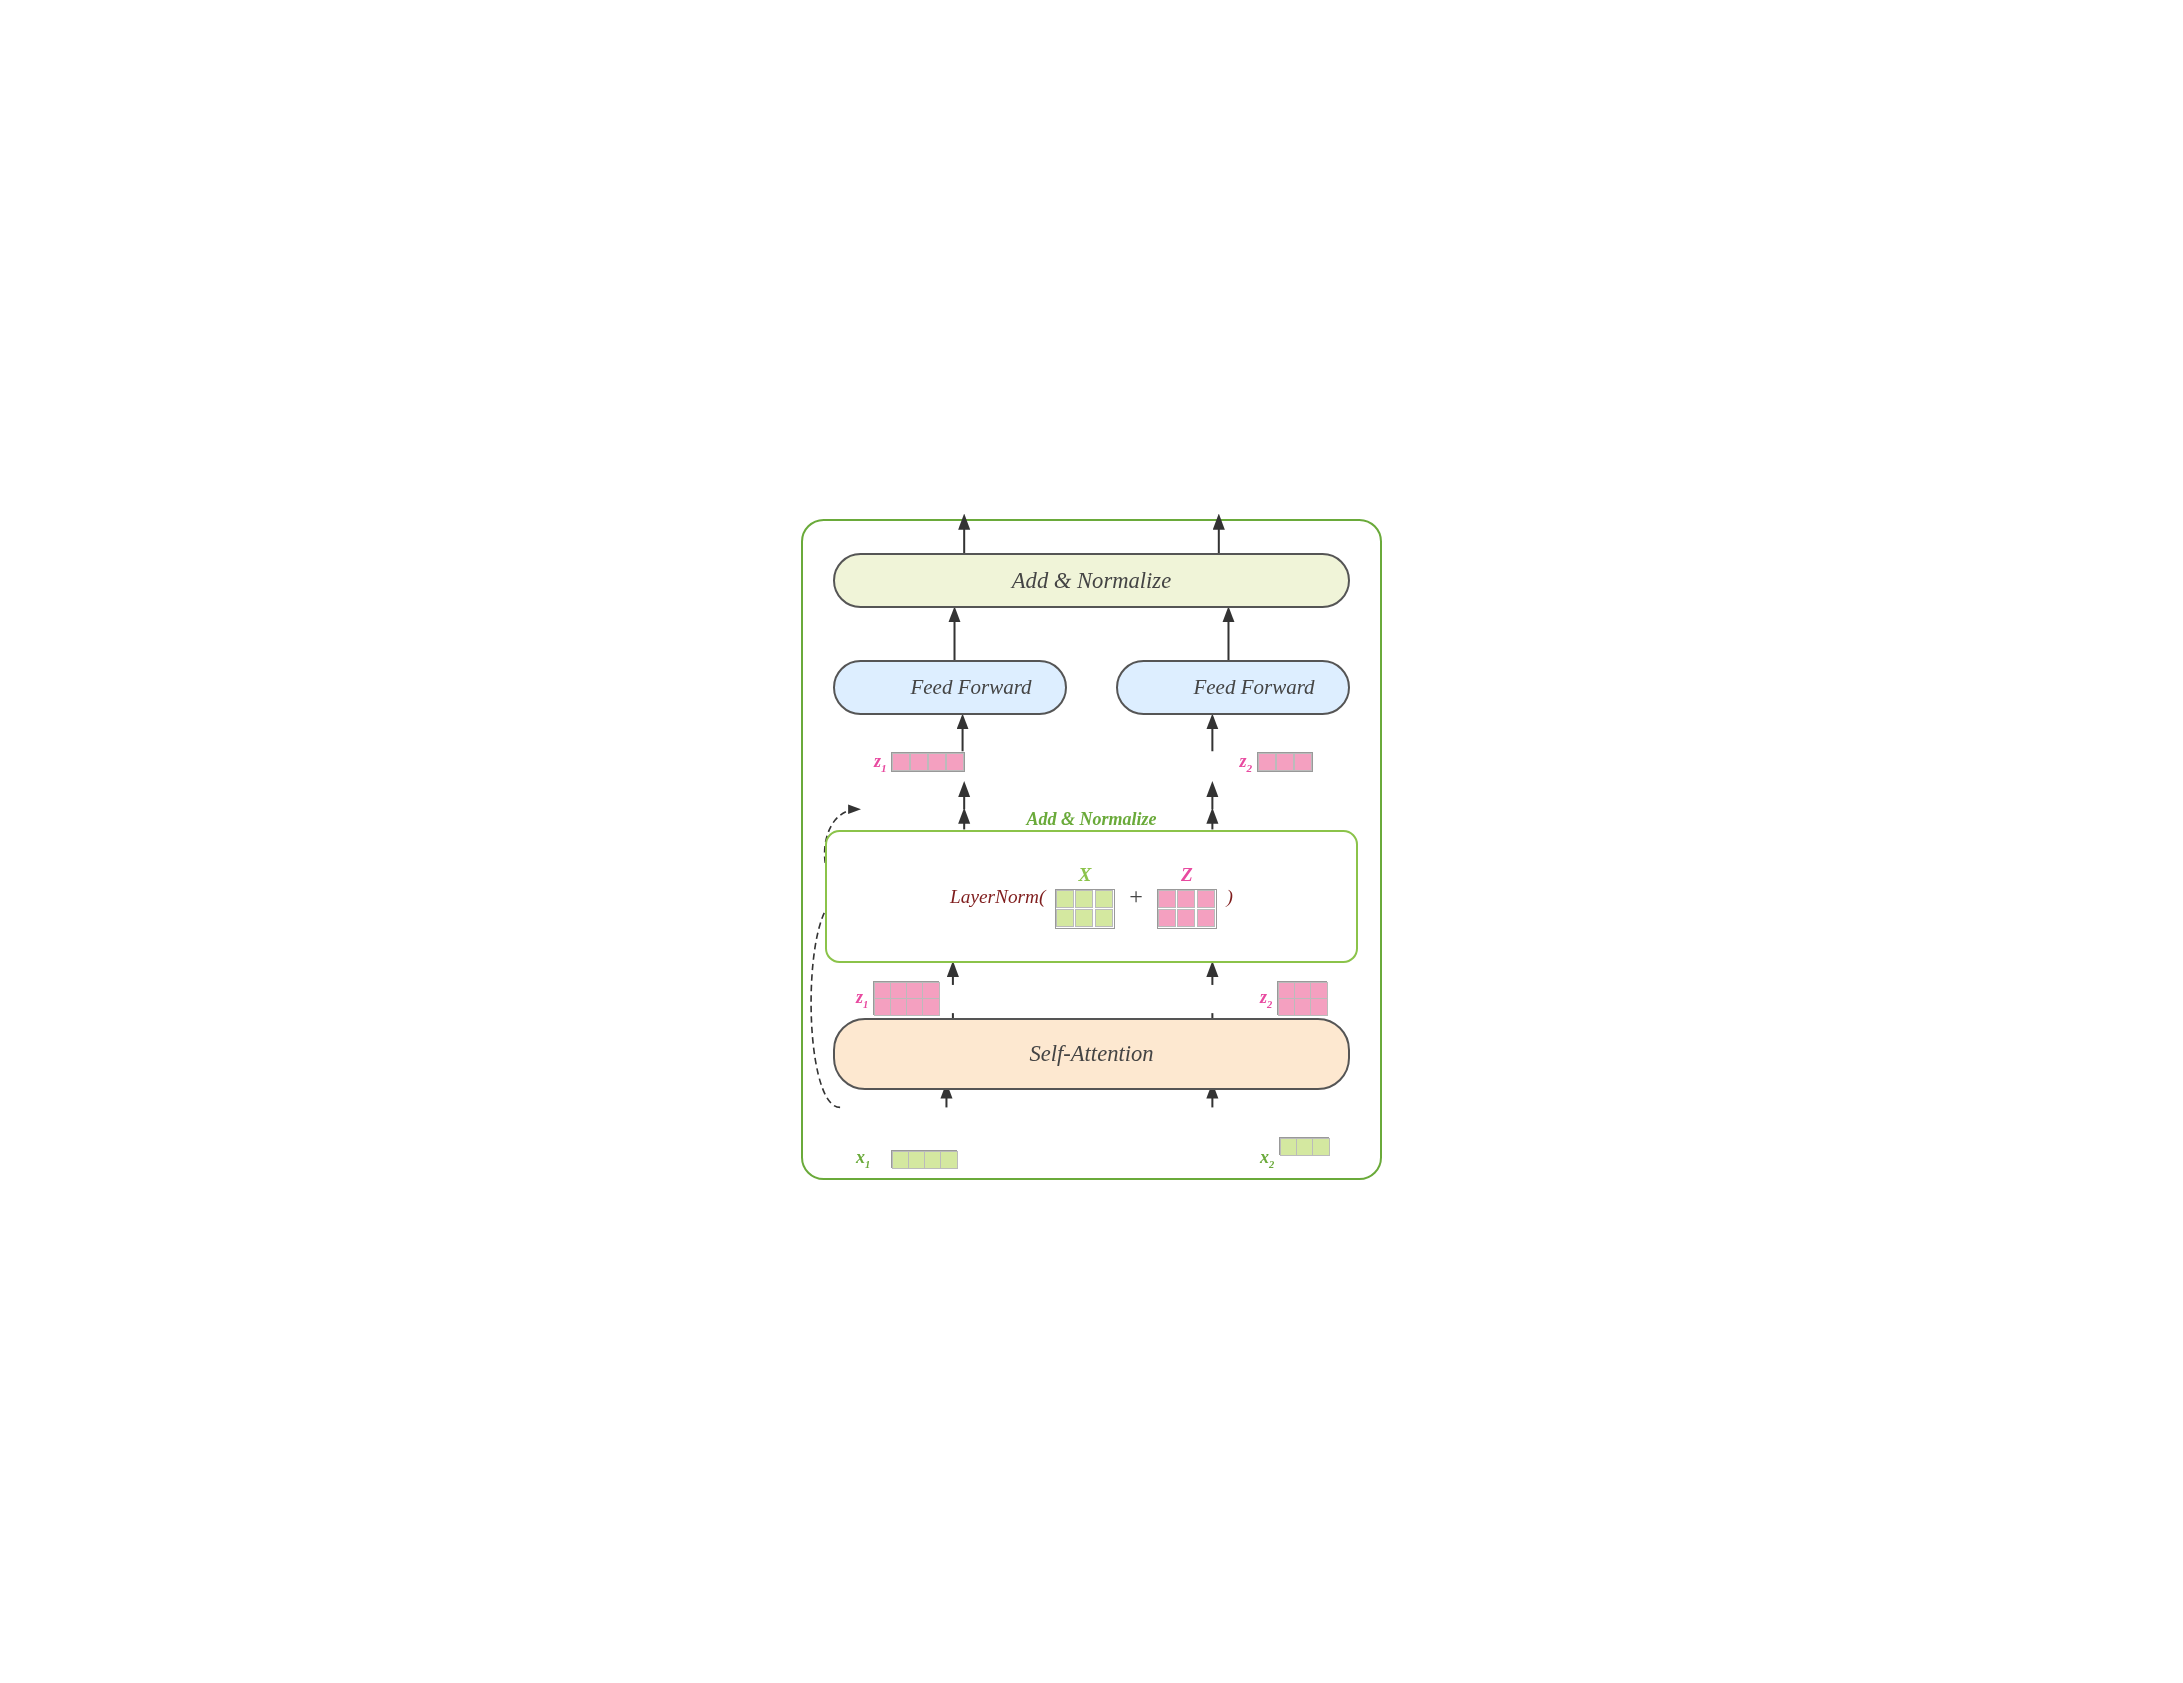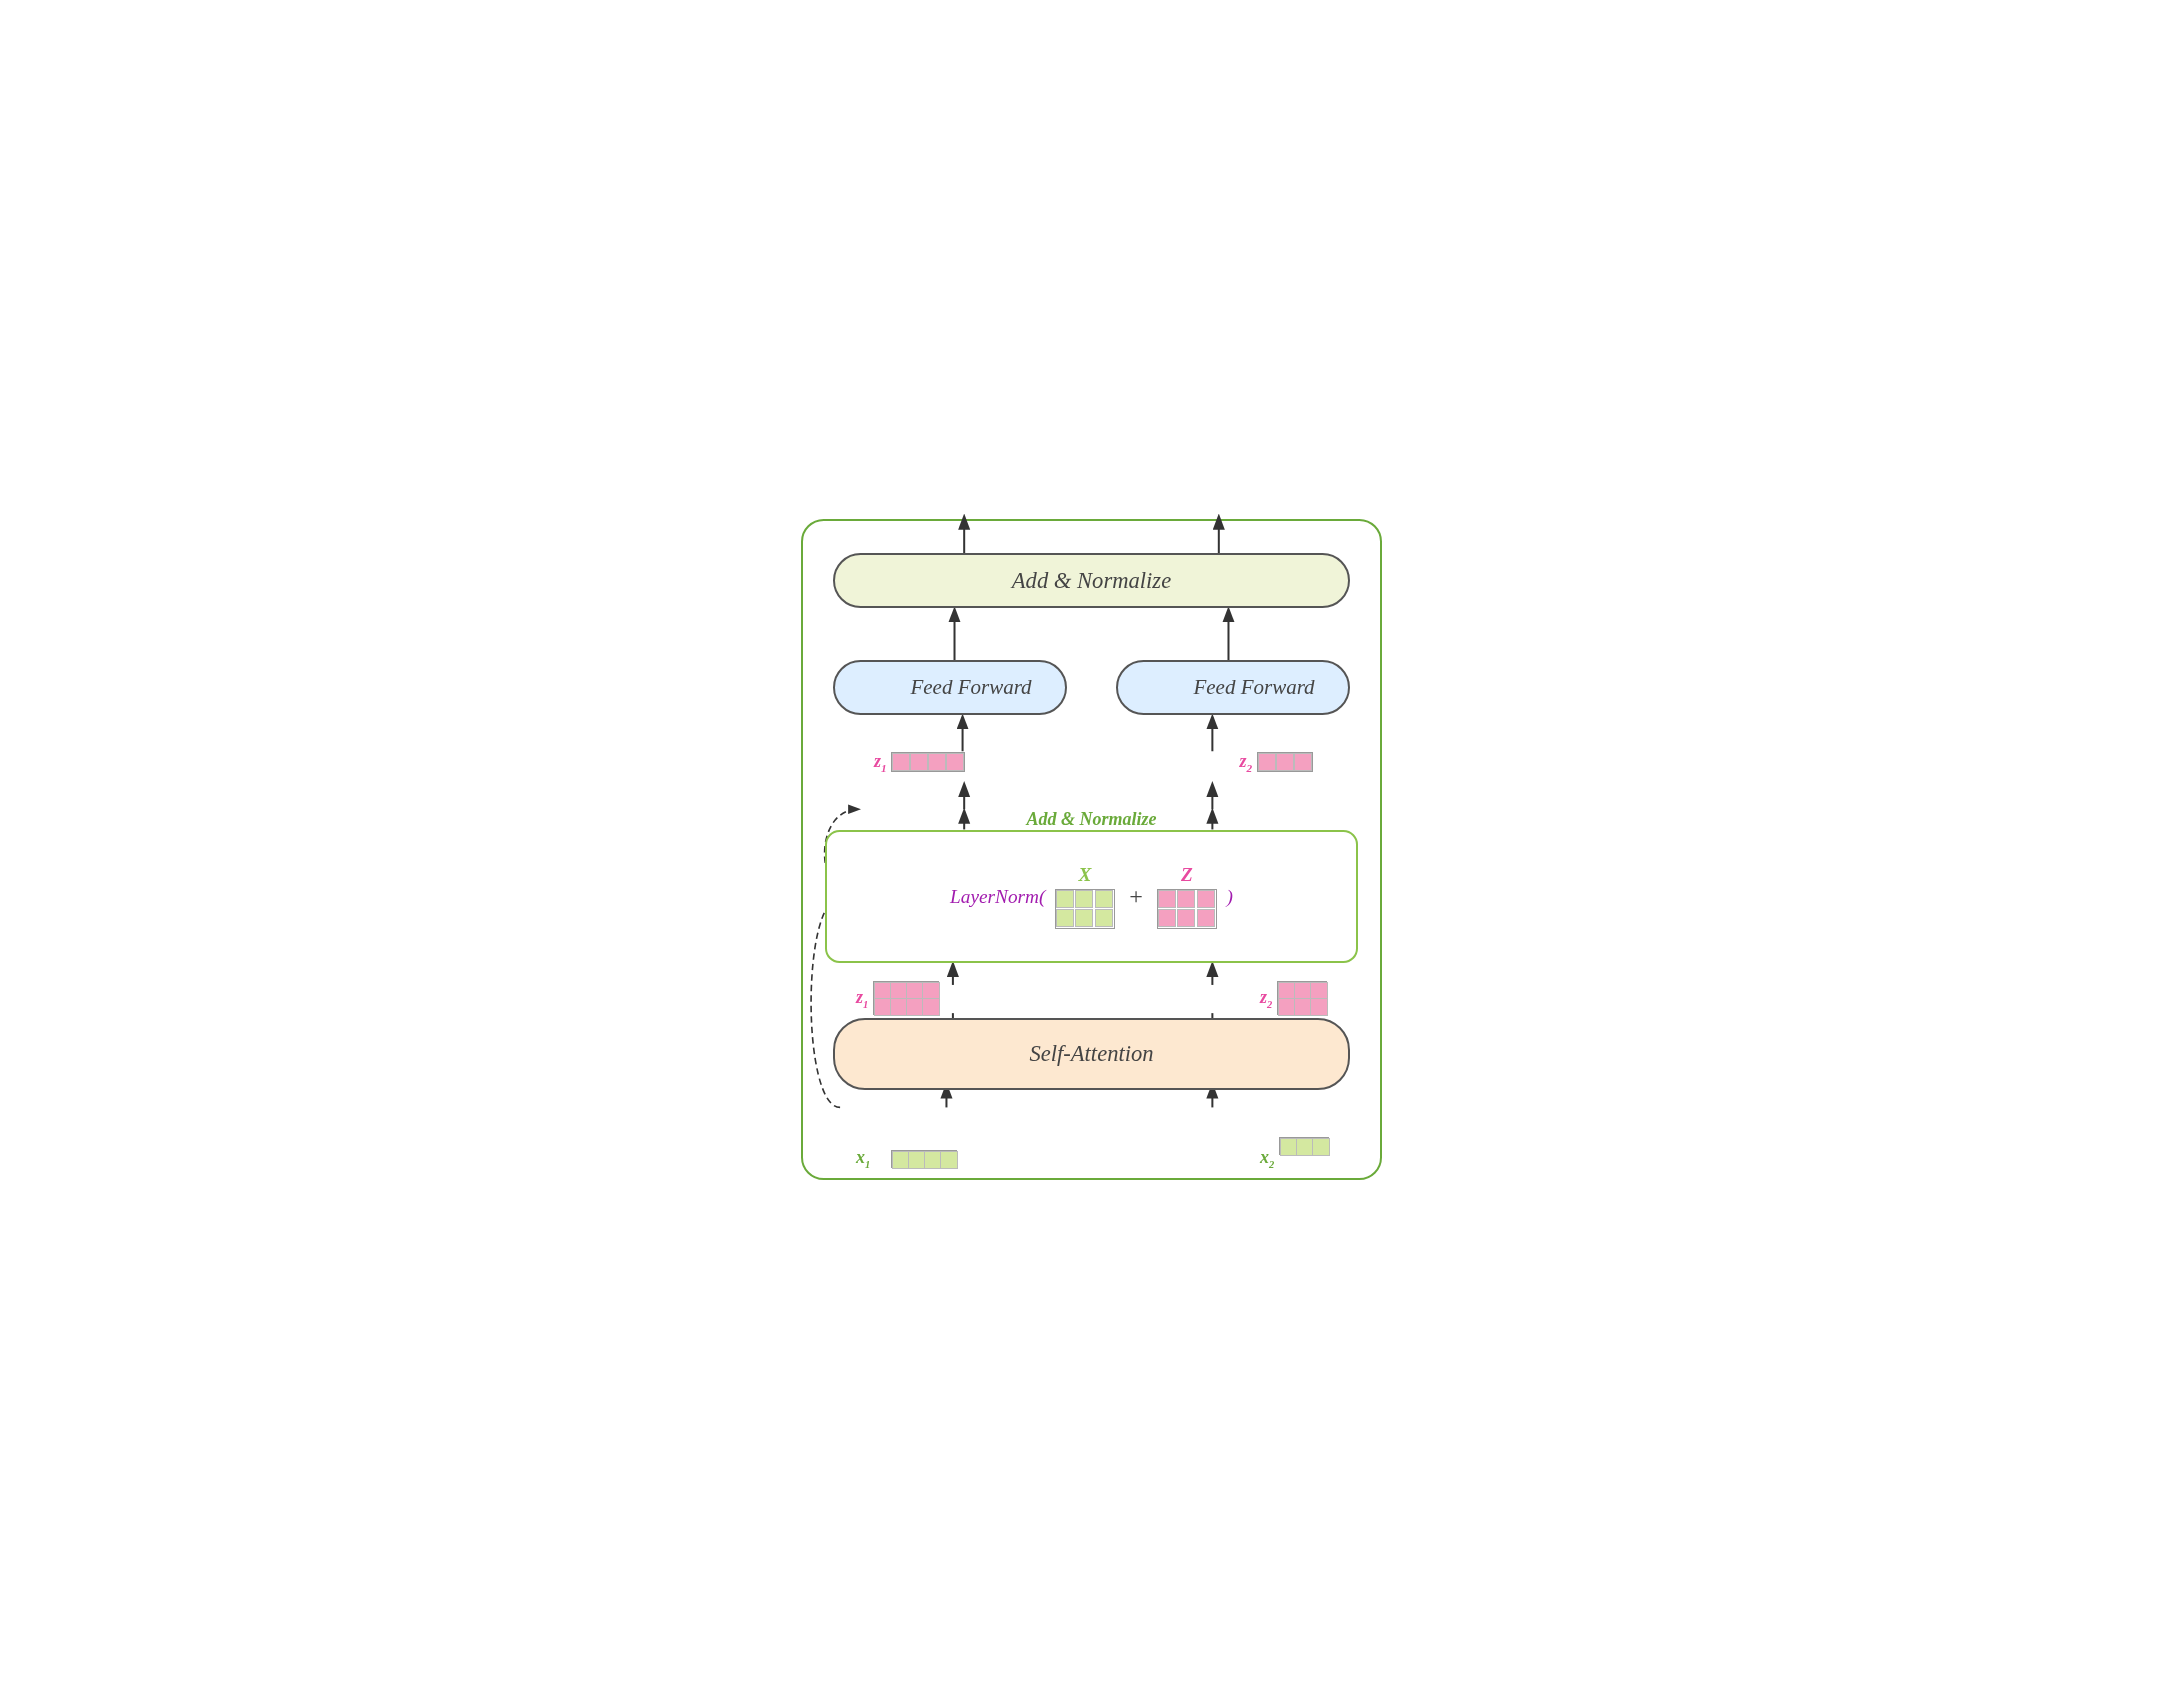--- a/index.html
+++ b/index.html
@@ -270,21 +270,21 @@
     
     .plus-sign {
       font-size: 24px;
       color: #444;
       margin: 0 3.2px;
     }
 
     
     .layernorm-text {
       font-size: 19.3px;
-      color: #a21caf;
+      color: #7f1d1d;
       font-style: italic;
     }
 
     
     .var-label-x {
       color: #8bc34a;
       font-weight: bold;
       font-style: italic;
       font-size: 19.3px;
       text-align: center;

